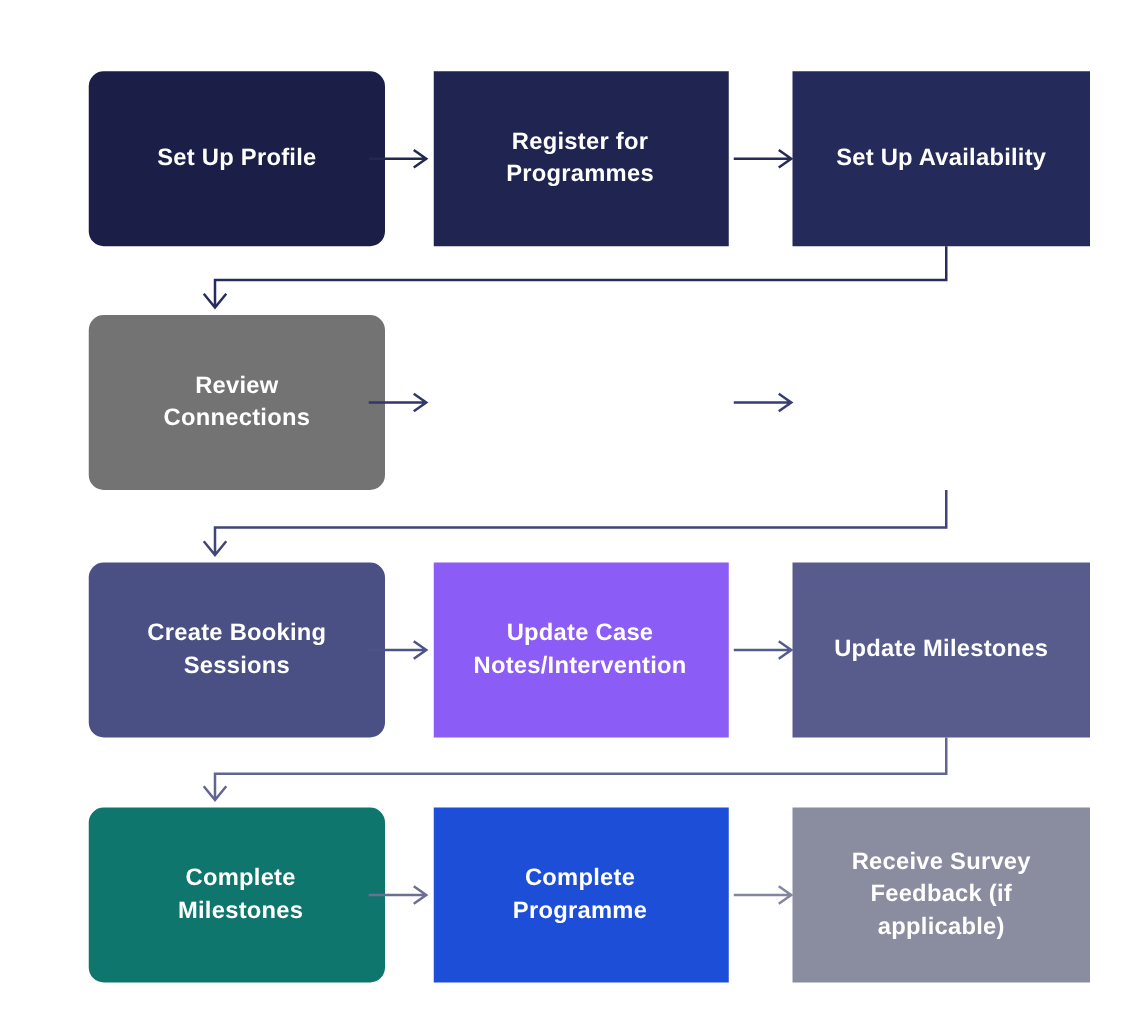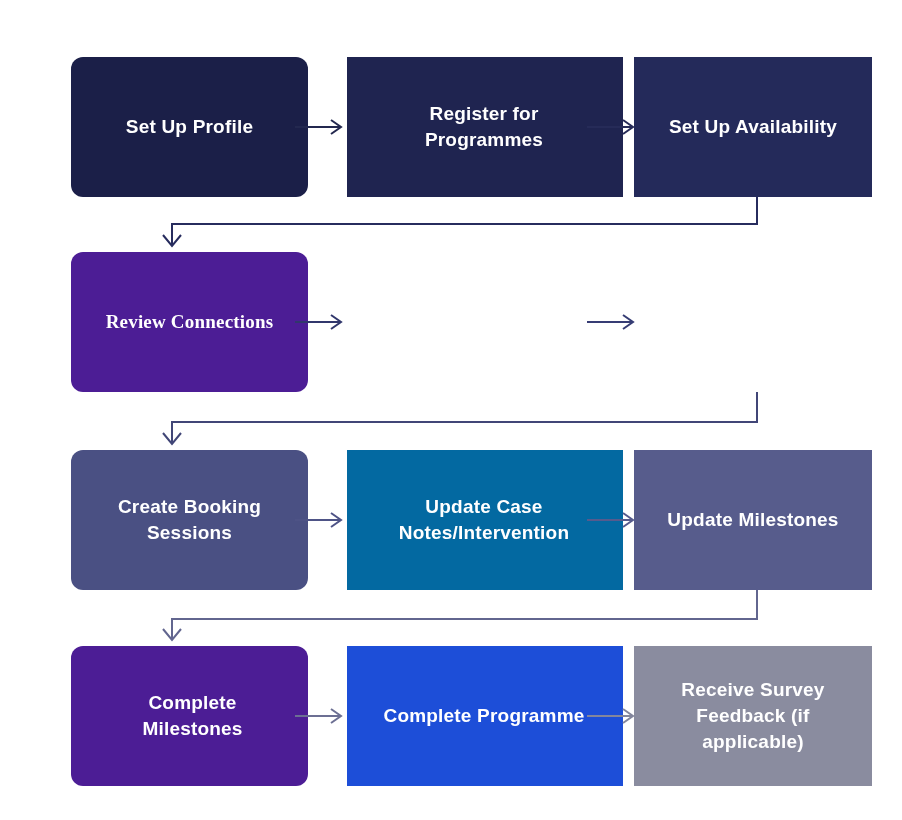--- a/index.html
+++ b/index.html
@@ -25,21 +25,21 @@
     font-weight: 600;
     line-height: 1.38;
     padding: 0 26px;
     letter-spacing: 0.2px;
   }
   .r1 { top: 57px; }
   .r2 { top: 252px; }
   .r3 { top: 450px; }
   .r4 { top: 646px; }
   .c1 { left: 71px; border-radius: 12px; }
-  .c2 { left: 347px; width: 276px; padding-left: 24px; }
+  .c2 { left: 347px; width: 236px; padding-left: 24px; }
   .c3 { left: 634px; width: 238px; }
   svg.connectors {
     position: absolute;
     left: 0; top: 0;
     width: 902px; height: 820px;
     pointer-events: none;
   }
   svg.connectors path {
     fill: none;
     stroke-width: 2;
@@ -54,35 +54,35 @@
   <div class="box r1 c1" style="background-color: rgb(27, 31, 72);">
     <span>Set Up Profile</span>
   </div>
   <div class="box r1 c2" style="background-color: rgb(31, 36, 80);">
     <span>Register for Programmes</span>
   </div>
   <div class="box r1 c3" style="background-color: rgb(36, 42, 90);">
     <span>Set Up Availability</span>
   </div>
 
-  <div class="box r2 c1" style="background-color: #4c1d95; font-family: Liberation Serif, serif;">
+  <div class="box r2 c1" style="background-color: #737373;">
     <span>Review Connections</span>
   </div>
 
   <div class="box r3 c1" style="background-color: rgb(74, 80, 131);">
     <span>Create Booking Sessions</span>
   </div>
-  <div class="box r3 c2" style="background-color: #0369a1;">
+  <div class="box r3 c2" style="background-color: #8b5cf6;">
     <span>Update Case Notes/Intervention</span>
   </div>
   <div class="box r3 c3" style="background-color: rgb(87, 92, 140); justify-content: center;">
     <span>Update Milestones</span>
   </div>
 
-  <div class="box r4 c1" style="background-color: #4c1d95; padding-left: 32px;">
+  <div class="box r4 c1" style="background-color: #0f766e; padding-left: 32px;">
     <span>Complete Milestones</span>
   </div>
   <div class="box r4 c2" style="background-color: #1d4ed8;">
     <span>Complete Programme</span>
   </div>
   <div class="box r4 c3" style="background-color: rgb(138, 140, 159);">
     <span>Receive Survey Feedback (if applicable)</span>
   </div>
 
   <svg class="connectors" viewBox="0 0 902 820" xmlns="http://www.w3.org/2000/svg">

